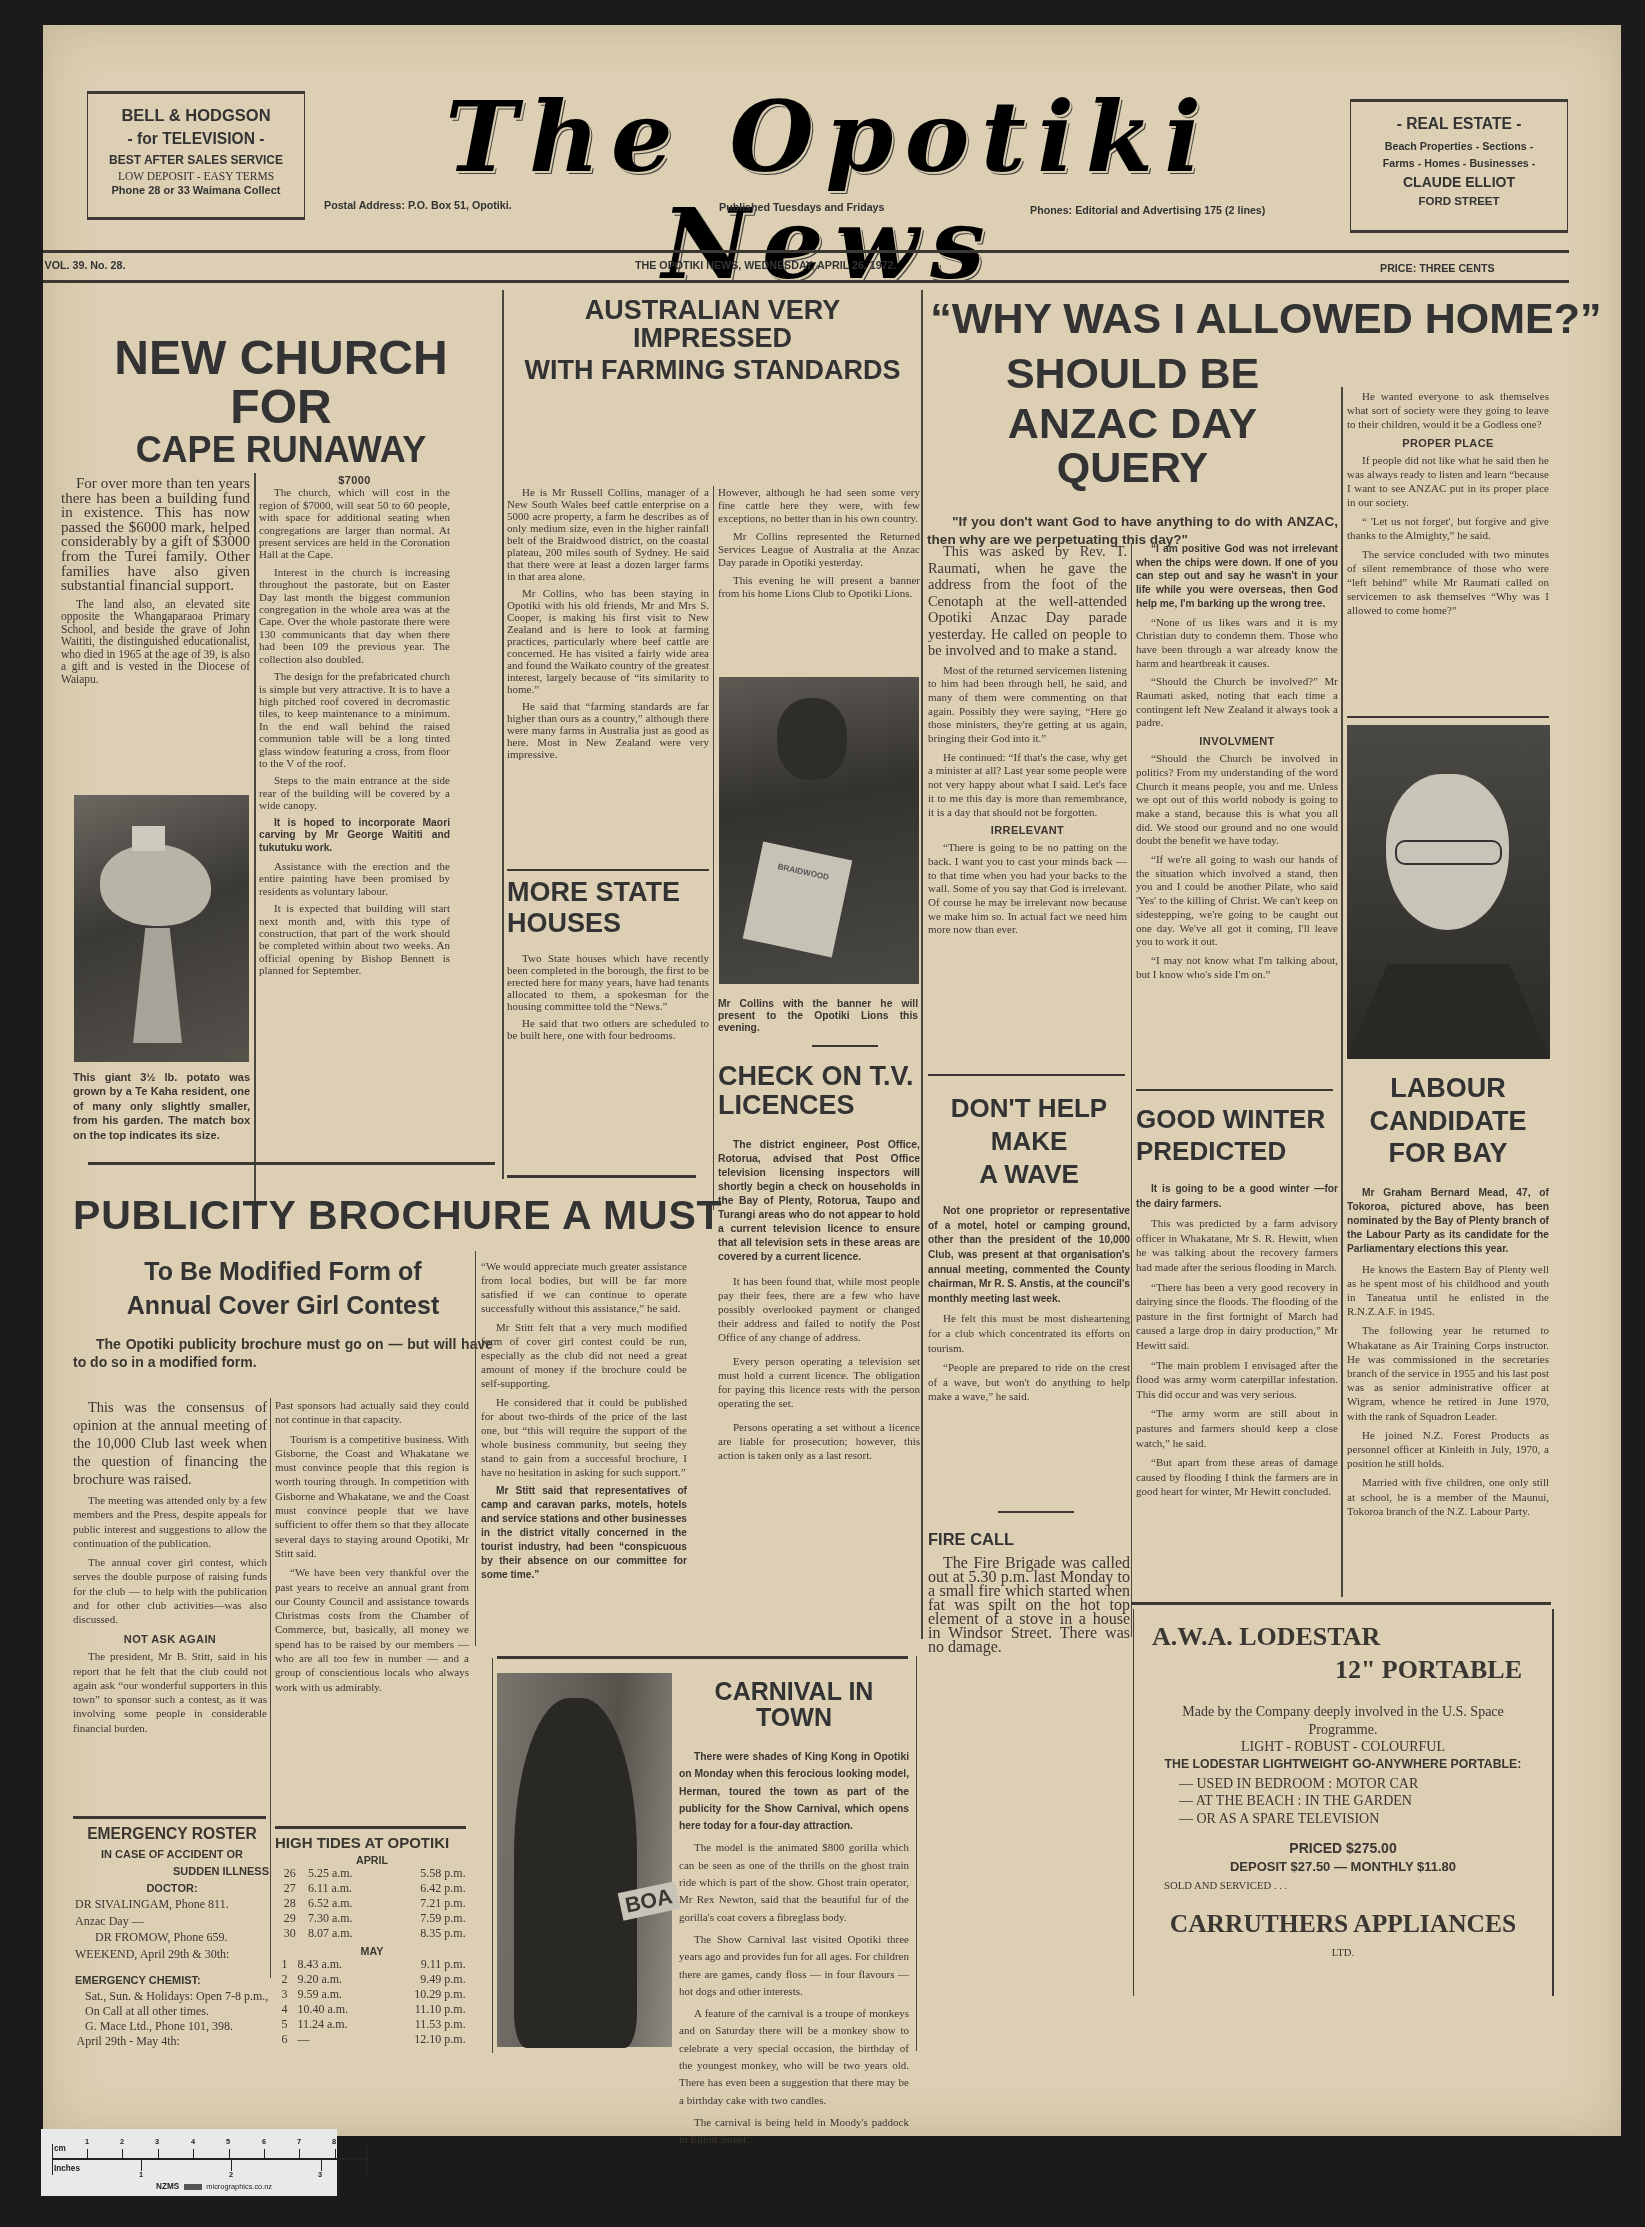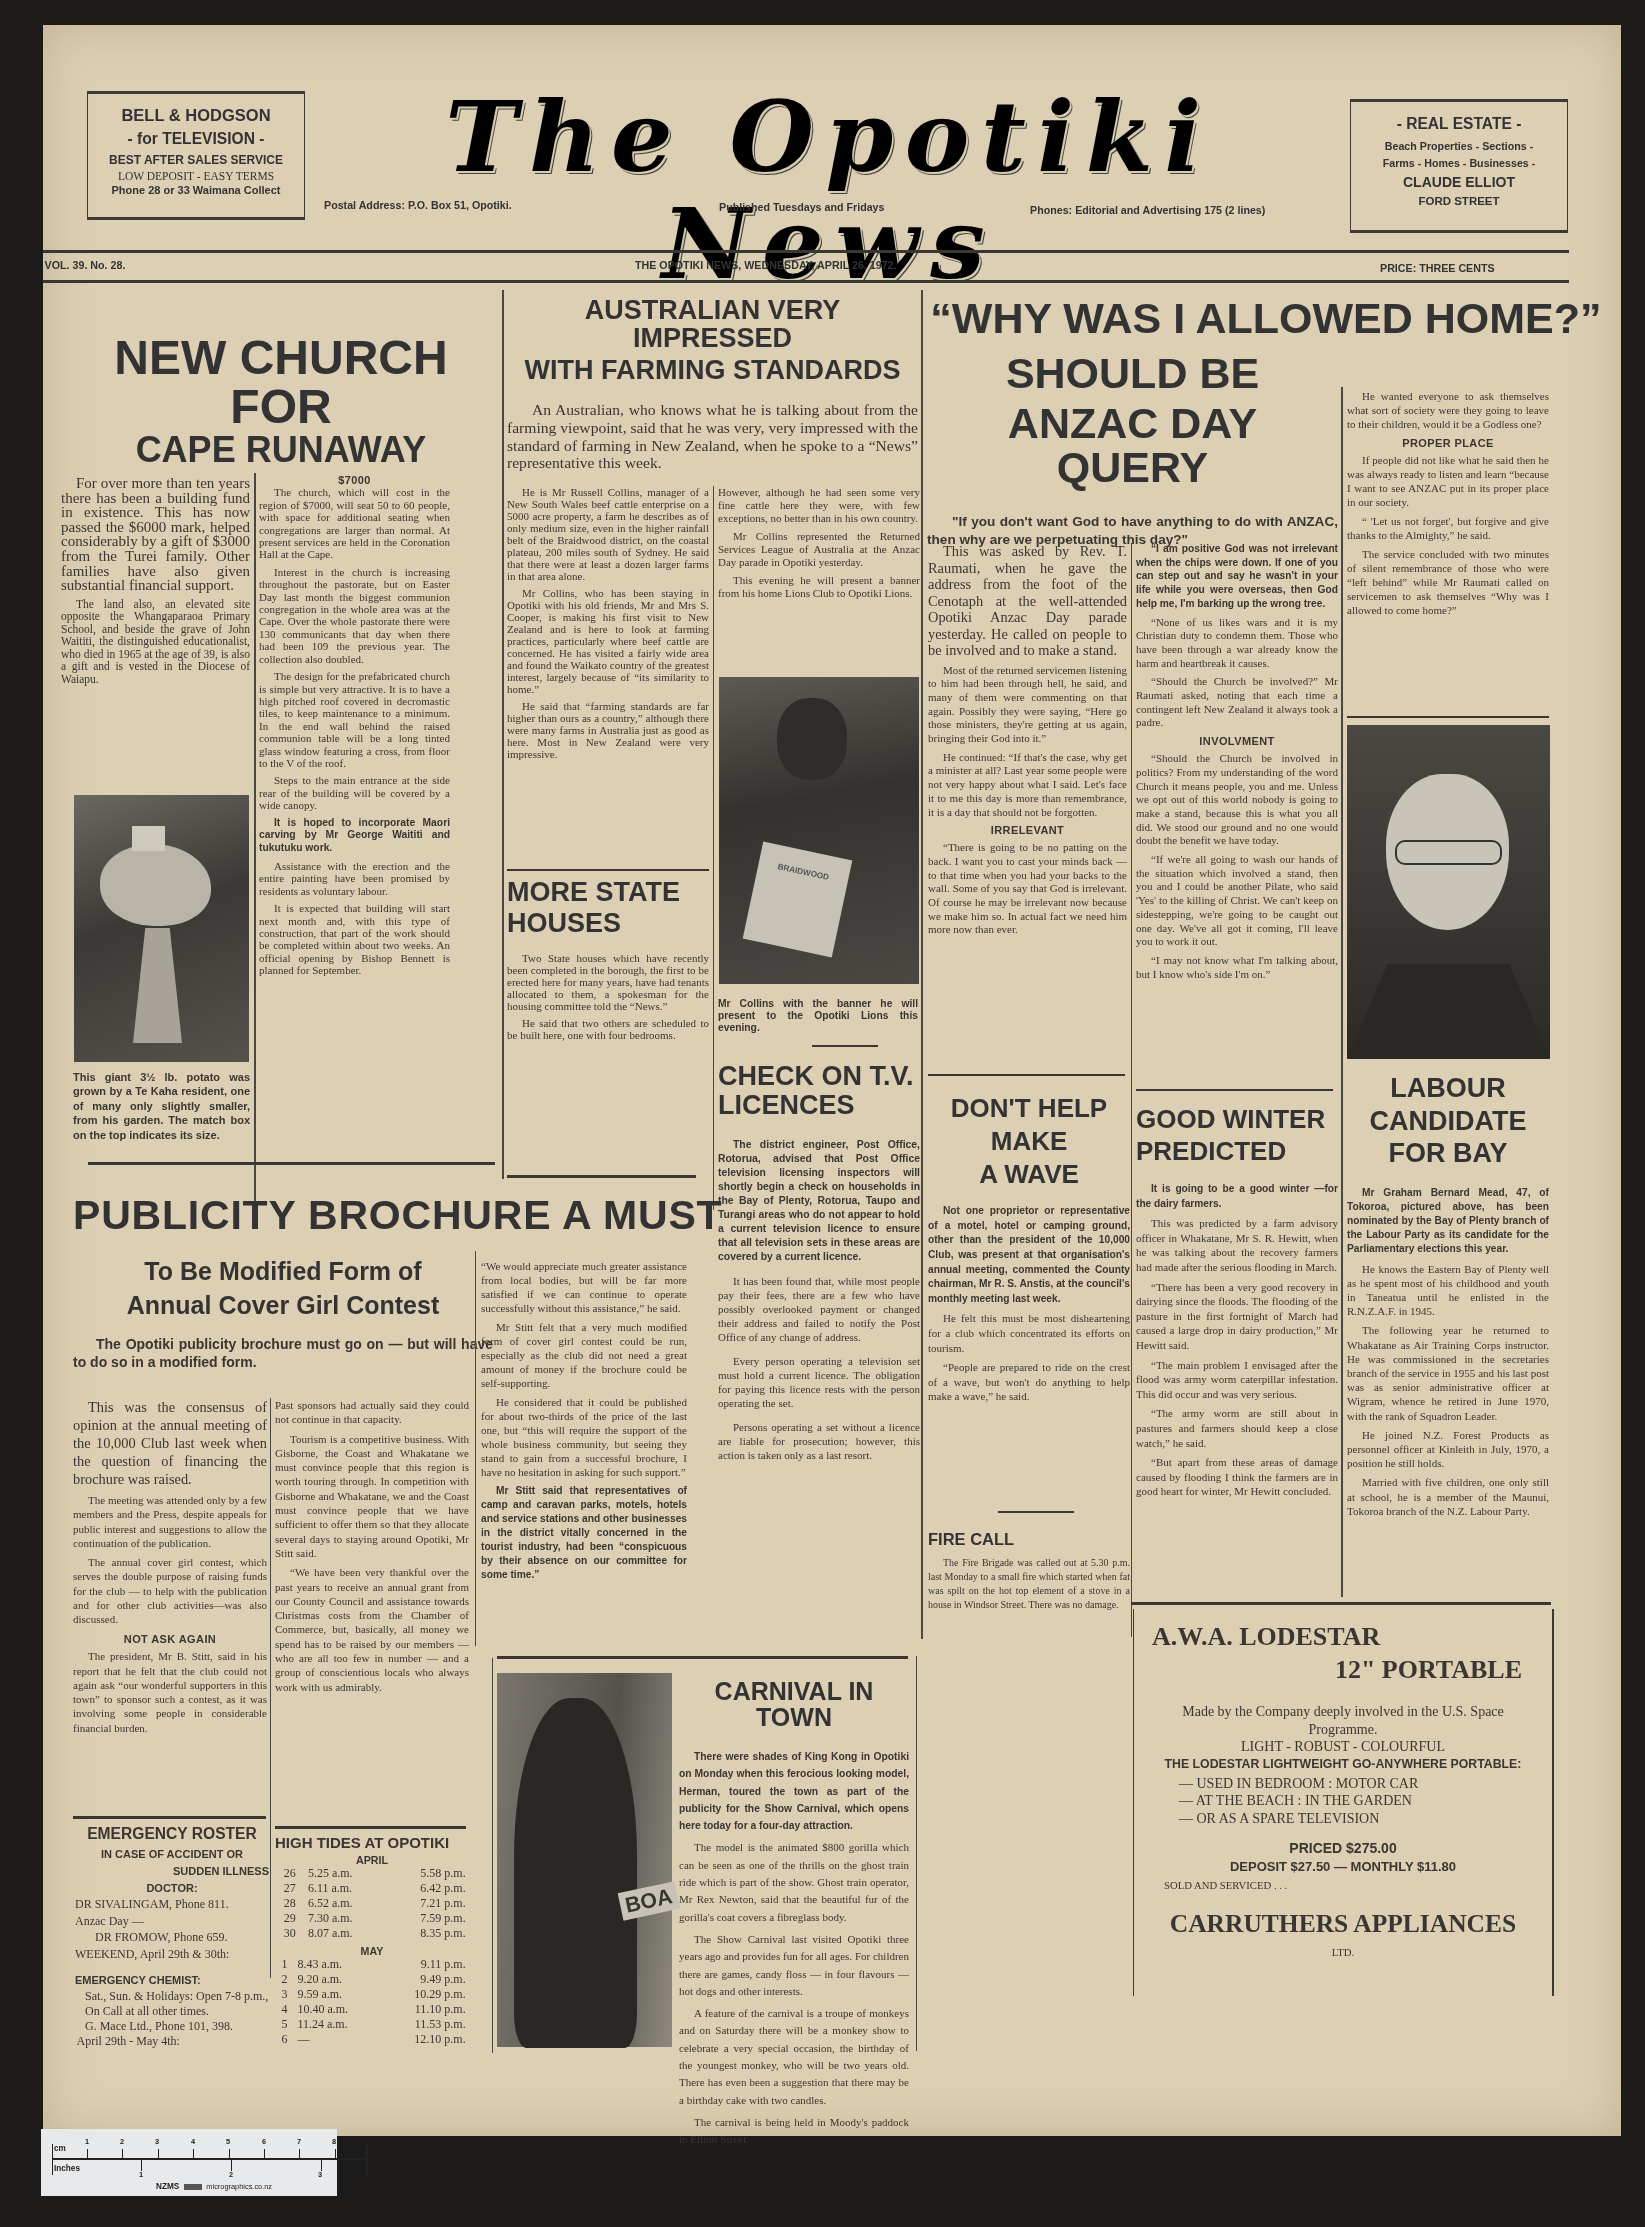--- a/index.html
+++ b/index.html
@@ -85,21 +85,20 @@
     <div style="position:absolute;left:59px;top:133px;width:49px;height:115px;background:#a8a398;clip-path:polygon(25% 0,75% 0,100% 100%,0 100%);"></div>
     <div style="position:absolute;left:58px;top:31px;width:33px;height:25px;background:#cfcabe;"></div>
   </div>
   <div class="abs caption" style="left:30px;top:1045px;width:177px;">This giant 3½ lb. potato was grown by a Te Kaha resident, one of many only slightly smaller, from his garden. The match box on the top indicates its size.</div>
   <div class="rule" style="left:45px;top:1137px;width:407px;height:2.5px;"></div>
 
   <div class="vrule" style="left:459px;top:265px;height:889px;"></div>
   <div class="abs" style="left:464px;top:272px;width:411px;">
     <h1 class="hl" style="font-size:27px;">AUSTRALIAN VERY IMPRESSED</h1>
     <h1 class="hl" style="font-size:27px;margin-top:5px;">WITH FARMING STANDARDS</h1>
-    <p class="body" style="font-size:15.6px;line-height:17.7px;margin-top:16.5px;text-indent:25px;">An Australian, who knows what he is talking about from the farming viewpoint, said that he was very, very impressed with the standard of farming in New Zealand, when he spoke to a “News” representative this week.</p>
   </div>
   <div class="abs body" style="left:464px;top:461px;width:202px;font-size:11px;line-height:12px;">
     <p>He is Mr Russell Collins, manager of a New South Wales beef cattle enterprise on a 5000 acre property, a farm he describes as of only medium size, even in the higher rainfall belt of the Braidwood district, on the coastal plateau, 200 miles south of Sydney. He said that there were at least a dozen larger farms in that area alone.</p>
     <p>Mr Collins, who has been staying in Opotiki with his old friends, Mr and Mrs S. Cooper, is making his first visit to New Zealand and is here to look at farming practices, particularly where beef cattle are concerned. He has visited a fairly wide area and found the Waikato country of the greatest interest, largely because of “its similarity to home.”</p>
     <p>He said that “farming standards are far higher than ours as a country,” although there were many farms in Australia just as good as here. Most in New Zealand were very impressive.</p>
   </div>
   <div class="vrule" style="left:670px;top:461px;height:724px;width:0.8px;"></div>
   <div class="abs body" style="left:675px;top:461px;width:202px;font-size:11px;line-height:13px;">
     <p style="text-indent:0;">However, although he had seen some very fine cattle here they were, with few exceptions, no better than in his own country.</p>
     <p>Mr Collins represented the Returned Services League of Australia at the Anzac Day parade in Opotiki yesterday.</p>
@@ -201,21 +200,21 @@
     <div class="body" style="margin-top:16.5px;font-size:11px;line-height:14.6px;">
       <p class="leadsm" style="font-size:10.2px;line-height:14.6px;">Not one proprietor or representative of a motel, hotel or camping ground, other than the president of the 10,000 Club, was present at that organisation's annual meeting, commented the County chairman, Mr R. S. Anstis, at the council's monthly meeting last week.</p>
       <p>He felt this must be most disheartening for a club which concentrated its efforts on tourism.</p>
       <p>“People are prepared to ride on the crest of a wave, but won't do anything to help make a wave,” he said.</p>
     </div>
   </div>
   <div class="rule" style="left:955px;top:1486px;width:76px;height:1.6px;"></div>
 
   <div class="abs" style="left:885px;top:1506px;width:202px;">
     <h3 class="hl" style="font-size:16.5px;text-align:left;">FIRE CALL</h3>
-    <div class="body" style="margin-top:8.2px;font-size:10px;line-height:14px;">
+    <div class="body" style="margin-top:8.2px;font-size:16px;line-height:14px;">
       <p>The Fire Brigade was called out at 5.30 p.m. last Monday to a small fire which started when fat was spilt on the hot top element of a stove in a house in Windsor Street. There was no damage.</p>
     </div>
   </div>
 
   <div class="abs" style="left:1093px;top:1081px;width:202px;">
     <h2 class="hl" style="font-size:26px;text-align:left;">GOOD WINTER</h2>
     <h2 class="hl" style="font-size:26px;text-align:left;margin-top:5px;">PREDICTED</h2>
     <div class="body" style="margin-top:18px;font-size:11px;line-height:14.6px;">
       <p class="leadsm" style="font-size:10.2px;line-height:14.6px;">It is going to be a good winter —for the dairy farmers.</p>
       <p>This was predicted by a farm advisory officer in Whakatane, Mr S. R. Hewitt, when he was talking about the recovery farmers had made after the serious flooding in March.</p>

